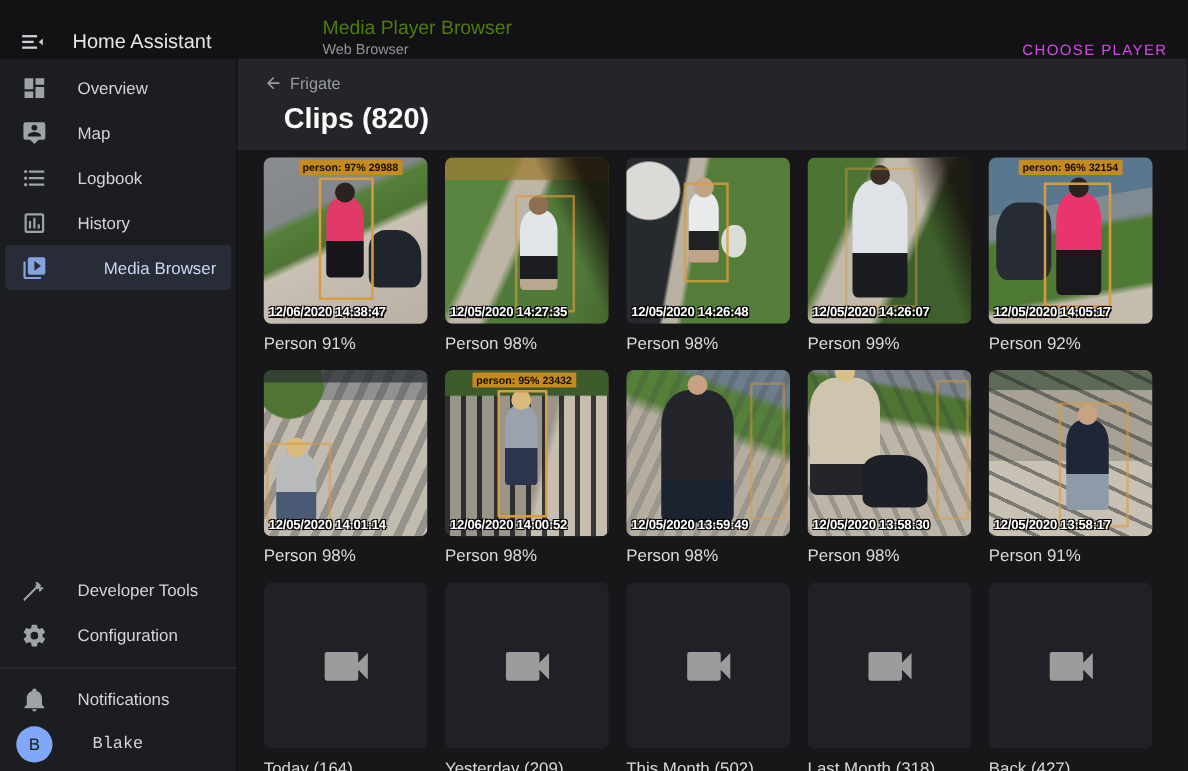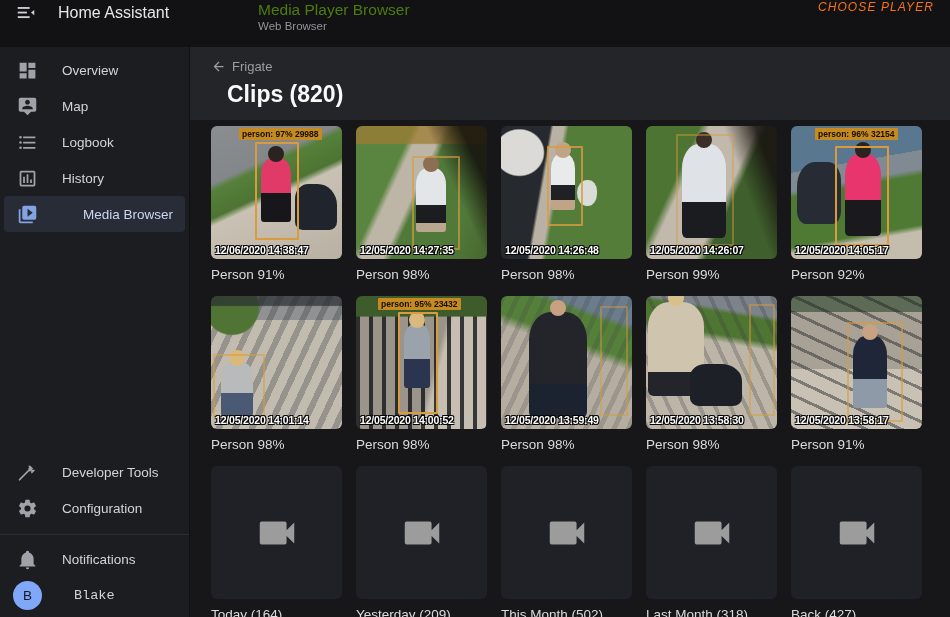--- a/index.html
+++ b/index.html
@@ -1,31 +1,31 @@
 <!DOCTYPE html>
 <html><head>
 <meta charset="utf-8">
 <style>
   * { margin:0; padding:0; box-sizing:border-box; }
   html,body { width:950px; height:617px; overflow:hidden; background:#171719;
     font-family:"Liberation Sans","DejaVu Sans",sans-serif; }
   .app { width:950px; height:617px; display:flex; flex-direction:column; }
 
   
-  .topbar { height:47px; background:#121214; display:flex; align-items:flex-start; flex:0 0 47px; }
+  .topbar { height:47px; background:#121214; display:flex; align-items:flex-end; flex:0 0 47px; }
   .topbar-left { width:190px; display:flex; align-items:center; padding-left:13px; }
   .menu-btn { width:26px; height:26px; display:flex; align-items:center; justify-content:center;
     color:#cfd0d3; cursor:pointer; }
   .app-title { color:#e6e6e8; font-size:16px; font-weight:500; margin-left:19px; white-space:nowrap; }
   .header-center { margin-left:68px; display:flex; flex-direction:column; line-height:1.25; }
   .header-title { color:#4d7c0f; font-size:15.5px; font-weight:400; }
   .header-subtitle { color:#929497; font-size:11.5px; }
-  .choose-player { margin-left:auto; margin-right:16px; color:#f97316; font-size:12px;
+  .choose-player { margin-left:auto; margin-right:16px; color:#d946ef; font-size:12px;
     font-weight:500; letter-spacing:1.1px; background:none; border:none; cursor:pointer;
-    font-family:inherit; text-transform:uppercase;font-style:italic; }
+    font-family:inherit; text-transform:uppercase; }
 
   
   .body { flex:1; display:flex; min-height:0; }
 
   
   .sidebar { width:190px; flex:0 0 190px; background:#1c1d21; display:flex; flex-direction:column;
     padding-top:5px; border-right:1px solid #101013; }
   .nav-item { height:36px; display:flex; align-items:center; margin:0 4px; border-radius:4px;
     cursor:pointer; color:#d2d4d8; }
   .nav-item .nav-icon { width:21px; height:21px; margin-left:13px; color:#9fa3a9; flex:0 0 21px; }
@@ -329,21 +329,21 @@
       <div class="ts">12/05/2020 14:01:14</div>
     </div>
     <div class="caption">Person 98%</div>
   </div>
 
   <div class="card">
     <div class="thumb scene-7">
       <div class="person"></div>
       <div class="bbox"></div>
       <div class="det-label">person: 95% 23432</div>
-      <div class="ts">12/05/2020 14:00:52</div>
+      <div class="ts">12/06/2020 14:00:52</div>
     </div>
     <div class="caption">Person 98%</div>
   </div>
 
   <div class="card">
     <div class="thumb scene-8">
       <div class="person"></div>
       <div class="bbox"></div>
 
       <div class="ts">12/05/2020 13:59:49</div>

